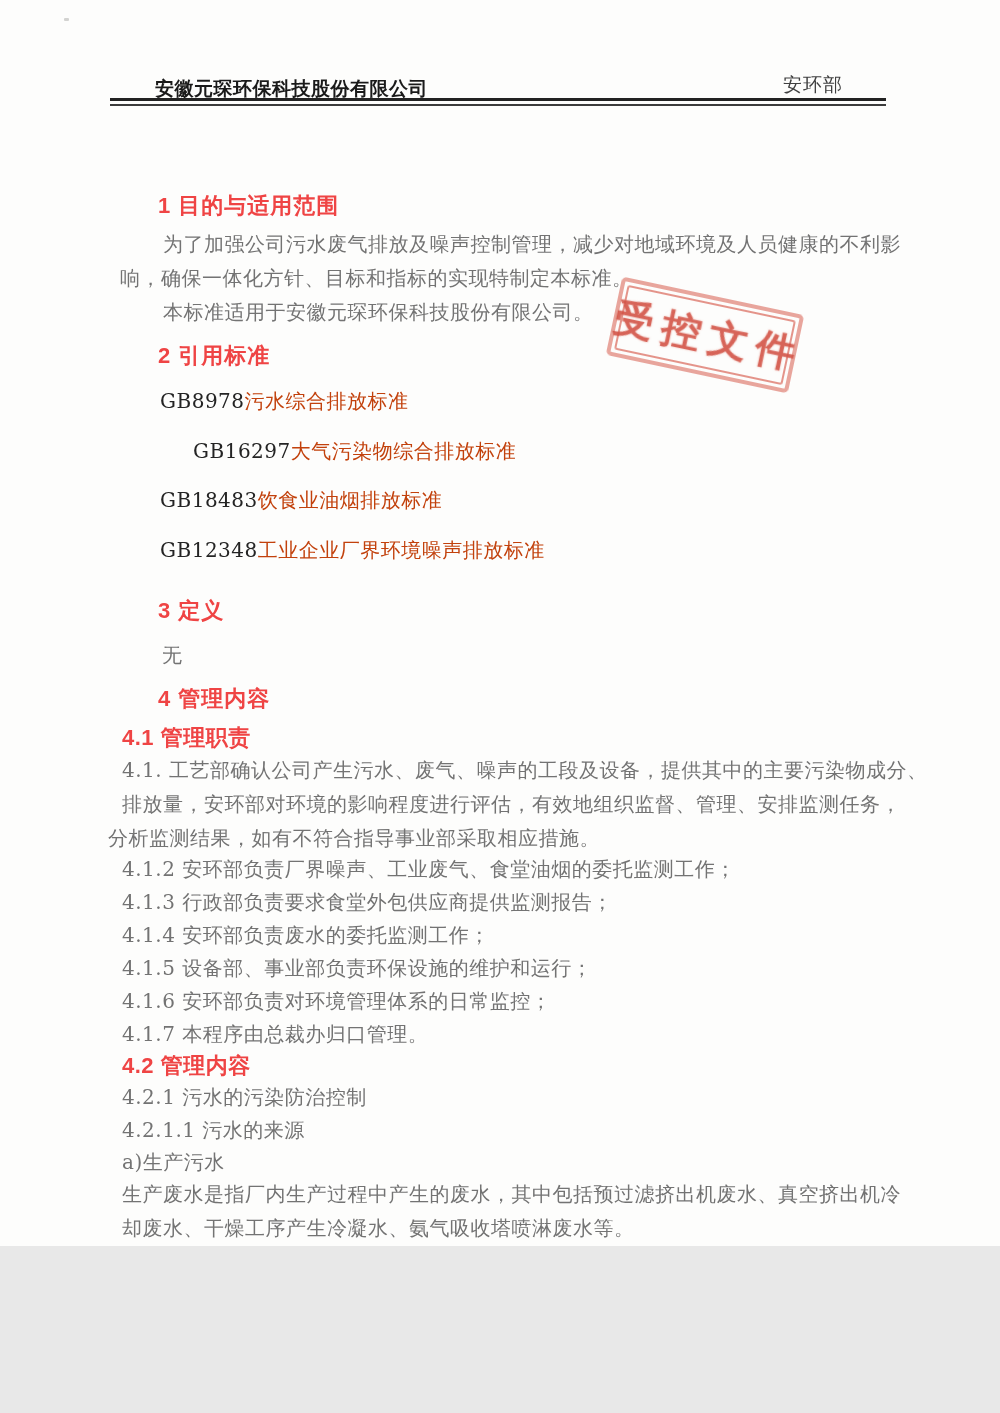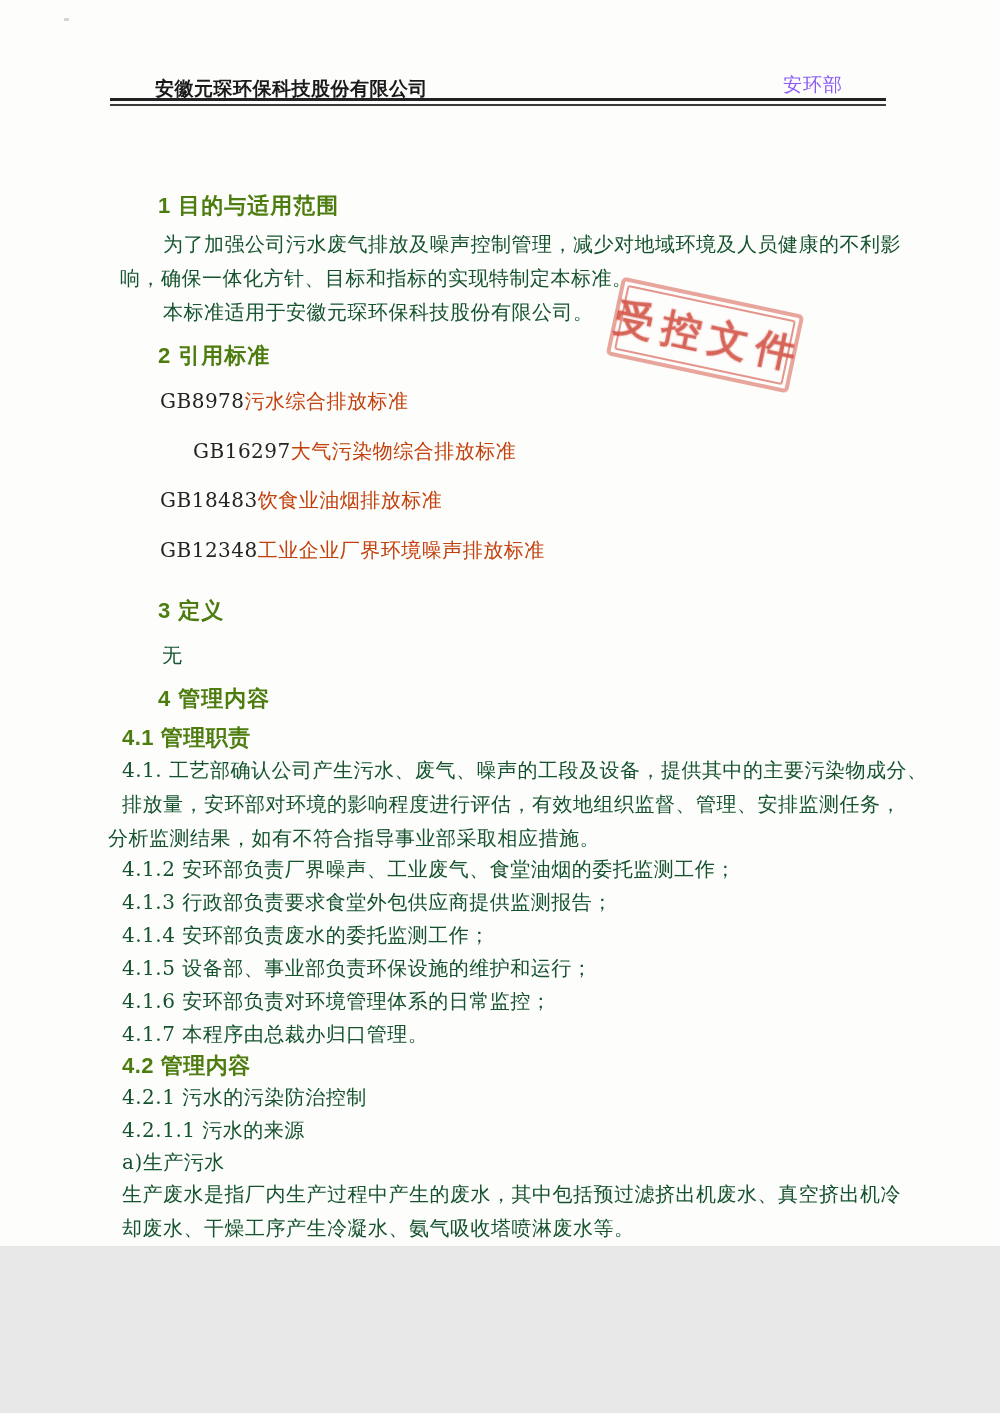--- a/index.html
+++ b/index.html
@@ -10,42 +10,42 @@
     background:#fdfdfc;
     overflow:hidden;
     color:#262626;
   }
   
   .hd{ 
     position:absolute;
     font-family:"Liberation Sans","DejaVu Sans",sans-serif;
     font-weight:700;
     font-size:22px;
-    color:#4d7c0f;
+    color:#ef4444;
     white-space:nowrap;
     letter-spacing:1px;
   }
   .t{ 
     position:absolute;
     font-family:"DejaVu Serif","Liberation Serif",serif;
     font-weight:400;
     font-size:20px;
-    color:#14532d;
+    color:#737373;
     white-space:nowrap;
     letter-spacing:0.5px;
   }
   .header-company{
     position:absolute;left:155px;top:76px;
     font-family:"Liberation Sans","DejaVu Sans",sans-serif;
     font-weight:700;font-size:19px;color:#1a1a1a;letter-spacing:0.5px;
   }
   .header-dept{
     position:absolute;left:783px;top:72px;
     font-family:"Liberation Sans","DejaVu Sans",sans-serif;
-    font-weight:400;font-size:19px;color:#8b5cf6;letter-spacing:1px;
+    font-weight:400;font-size:19px;color:#404040;letter-spacing:1px;
   }
   .header-rule{
     position:absolute;left:110px;top:98px;width:776px;height:3px;
     border-top:3px solid #222;
     border-bottom:2px solid #3c3c3c;
   }
   .ref-row{position:absolute;white-space:nowrap;}
   .ref-code{
     display:inline-block;min-width:84px;
     font-family:"DejaVu Serif","Liberation Serif",serif;

